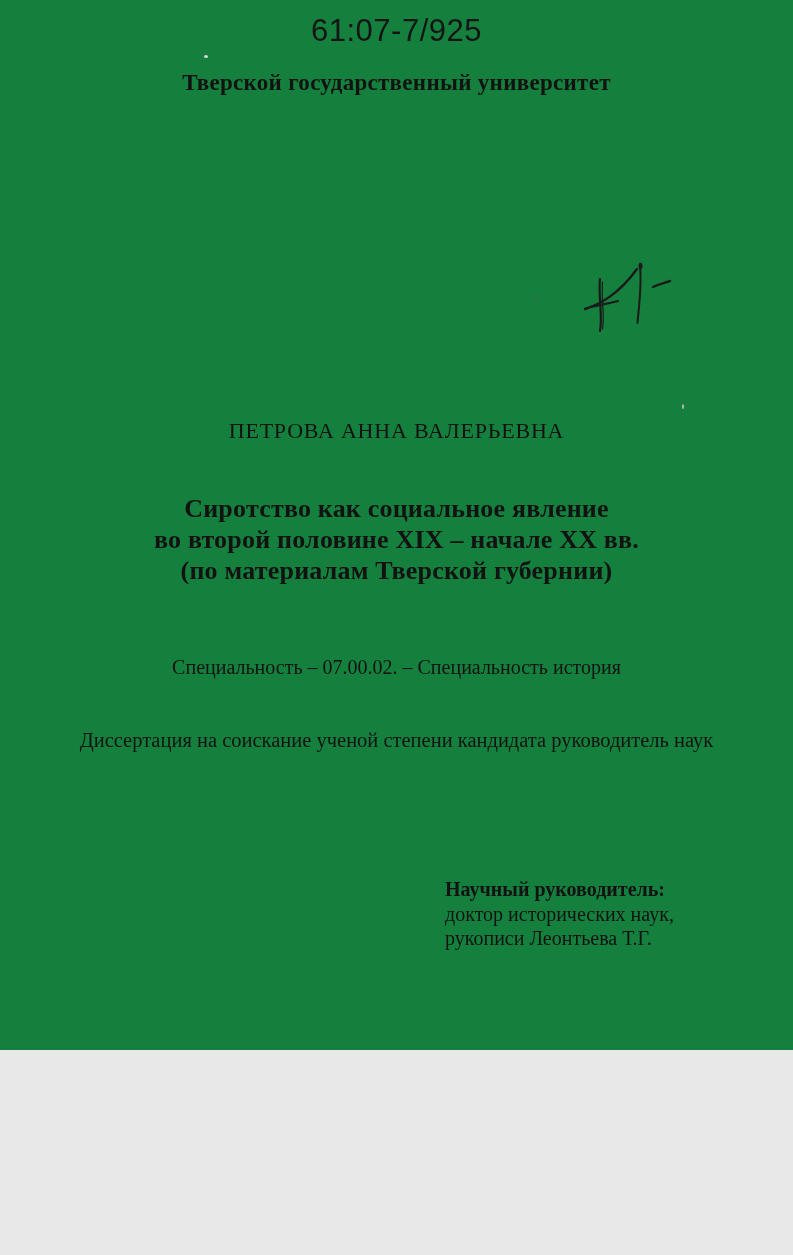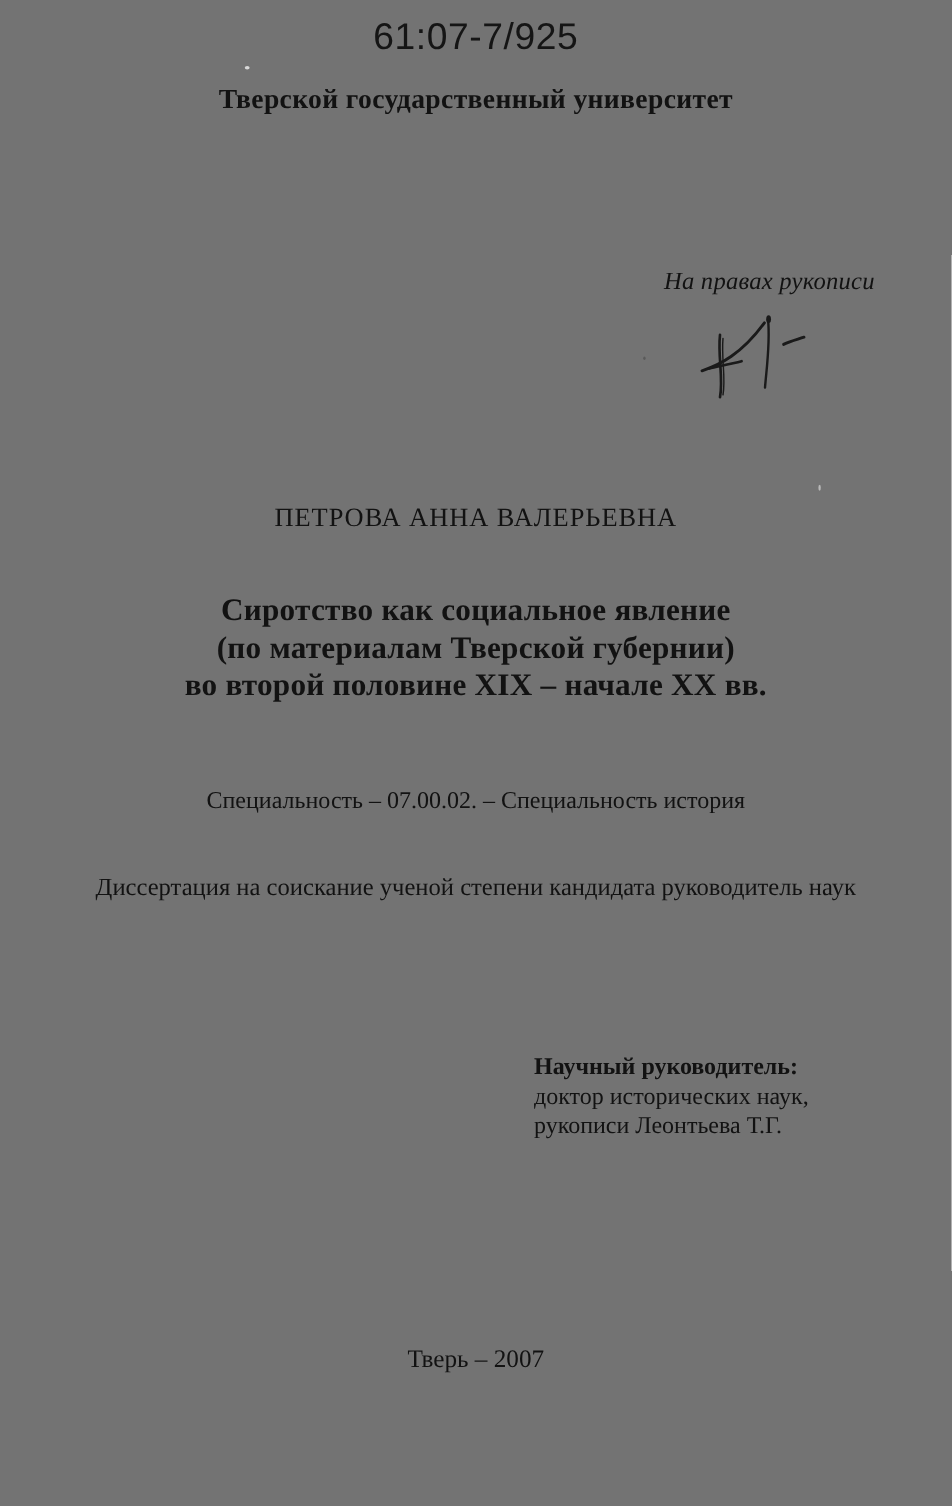--- a/index.html
+++ b/index.html
@@ -3,23 +3,23 @@
 <meta charset="utf-8">
 <style>
   html, body {
     margin: 0;
     padding: 0;
     background: #e8e8e8;
   }
   .page {
     position: relative;
     width: 793px;
-    height: 1255px;
+    height: 1050px;
     margin: 0 auto;
-    background: #737373;
+    background: #15803d;
     overflow: hidden;
     color: #121212;
     font-family: "Liberation Serif", "DejaVu Serif", serif;
   }
   .abs { position: absolute; }
   .centered {
     left: 0;
     width: 100%;
     text-align: center;
   }
@@ -93,21 +93,20 @@
 </style>
 </head>
 <body>
 
 <div class="page">
 
   <div class="abs centered stamp">61:07-7/925</div>
 
   <div class="abs centered university">Тверской государственный университет</div>
 
-  <div class="abs manuscript-note">На правах рукописи</div>
 
   <svg class="abs signature" viewBox="0 0 140 90">
     <g fill="none" stroke="#1a1a1a" stroke-linecap="round">
 
       <path d="M 27 54 C 42 49, 60 40, 79 14" stroke-width="2.4"></path>
 
       <path d="M 42 24 C 40 42, 45 60, 42 76" stroke-width="2.2"></path>
       <path d="M 44.5 27 C 43 44, 47 60, 44.5 74" stroke-width="1.2"></path>
 
       <path d="M 33 52 C 42 50, 52 48, 60 46" stroke-width="2.2"></path>
@@ -120,22 +119,22 @@
   </svg>
 
   <div class="speck speck-1"></div>
   <div class="speck speck-2"></div>
   <div class="speck speck-3"></div>
 
   <div class="abs centered author">ПЕТРОВА АННА ВАЛЕРЬЕВНА</div>
 
   <div class="abs centered title-block">
     <div>Сиротство как социальное явление</div>
+    <div>во второй половине XIX – начале XX вв.</div>
     <div>(по материалам Тверской губернии)</div>
-    <div>во второй половине XIX – начале XX вв.</div>
   </div>
 
   <div class="abs centered specialty">Специальность – 07.00.02. – Специальность история</div>
 
   <div class="abs centered dissertation">Диссертация на соискание ученой степени кандидата руководитель наук</div>
 
   <div class="abs supervisor">
     <div class="bold">Научный руководитель:</div>
     <div>доктор исторических наук,</div>
     <div>рукописи Леонтьева Т.Г.</div>

